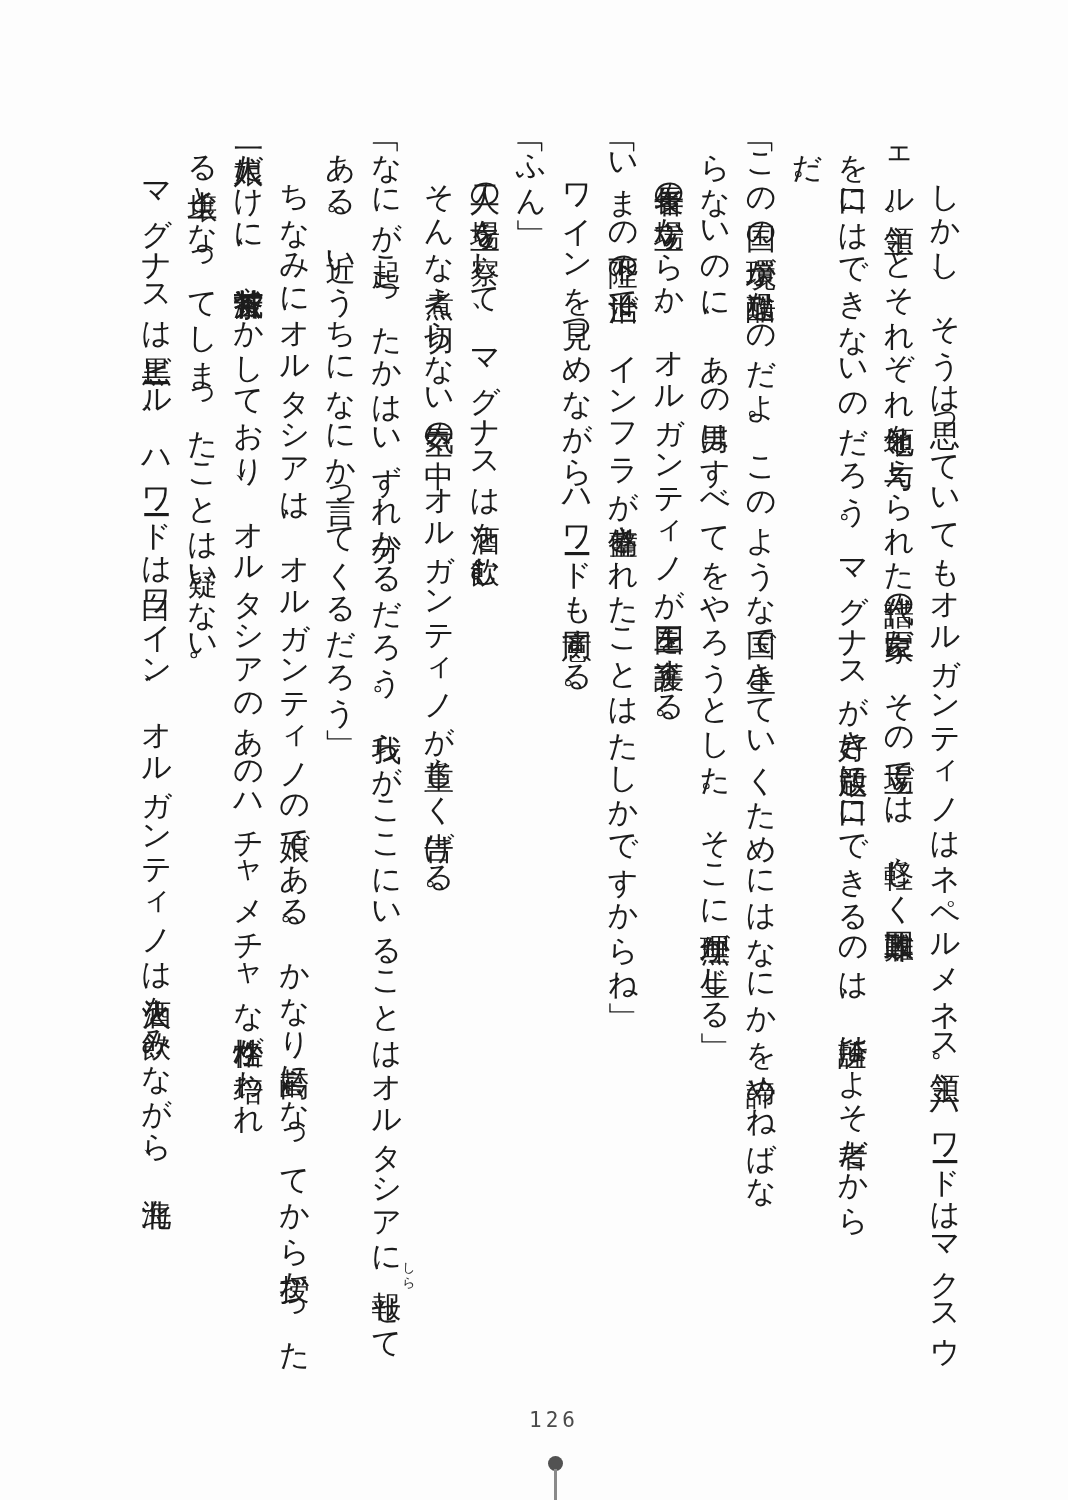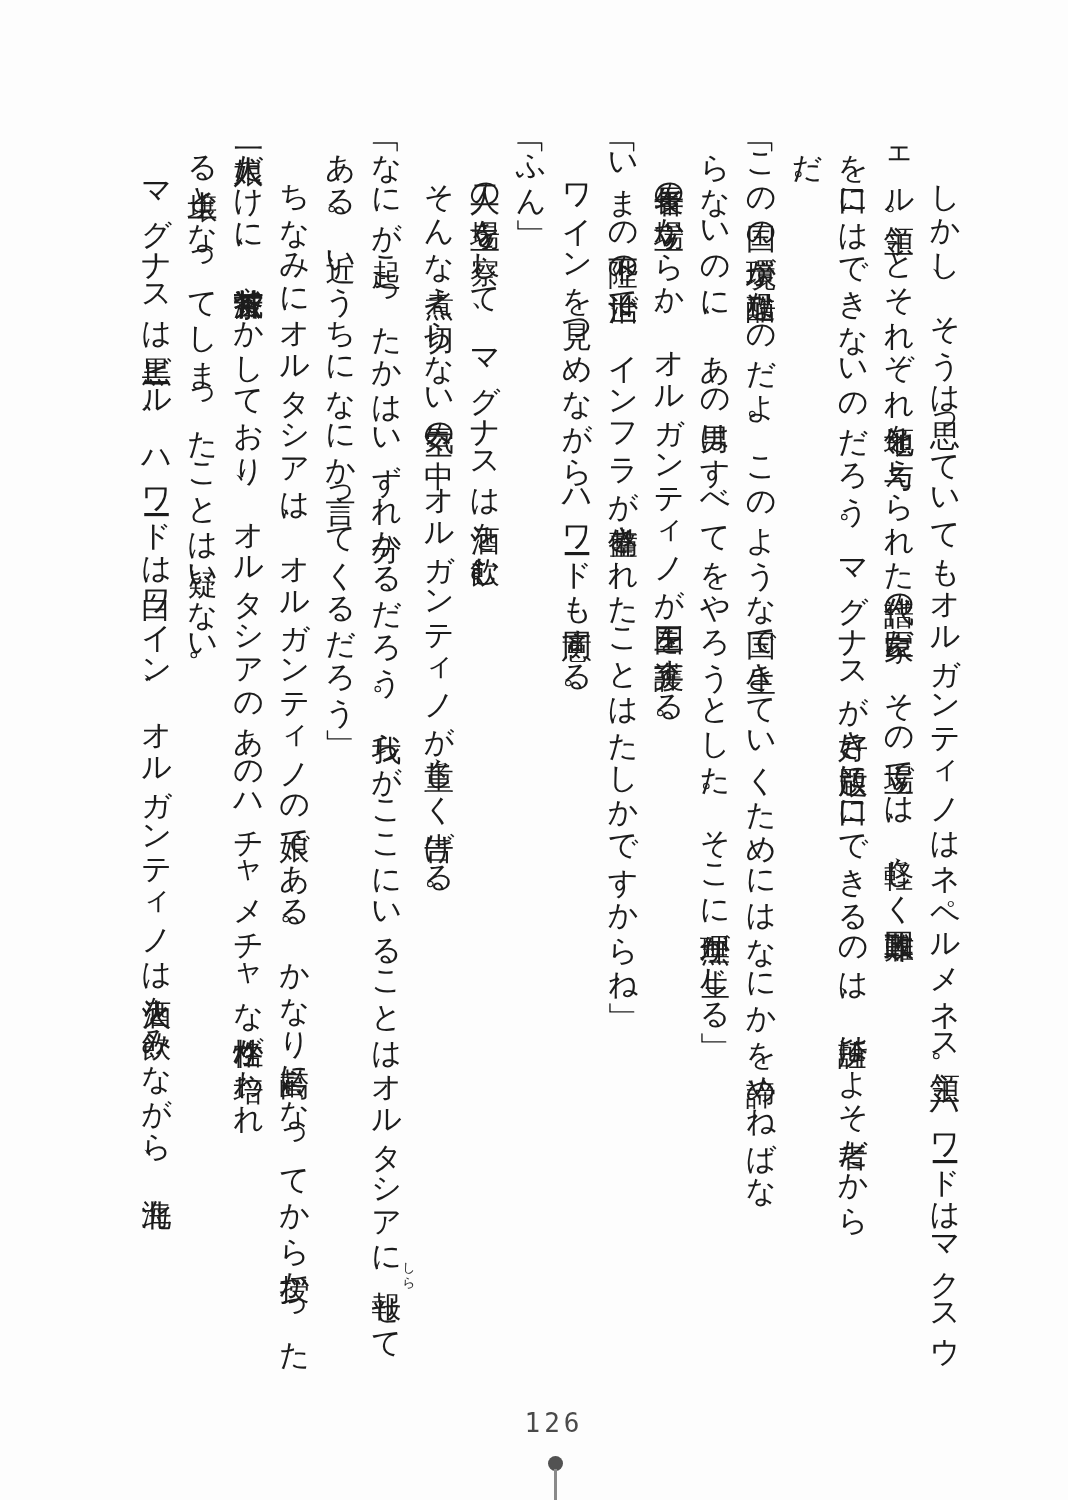--- a/index.html
+++ b/index.html
@@ -47,21 +47,21 @@
     color: #2a2a2a;
     letter-spacing: 0;
   }
   .page-number {
     position: absolute;
     top: 1408px;
     left: 484px;
     width: 140px;
     text-align: center;
     font-family: "DejaVu Sans Mono", "Liberation Mono", monospace;
-    font-size: 26px;
+    font-size: 21px;
     font-weight: 400;
     color: #4a4a4a;
     letter-spacing: 4px;
   }
   .ornament-dot {
     position: absolute;
     left: 548px;
     top: 1456px;
     width: 15px;
     height: 15px;

